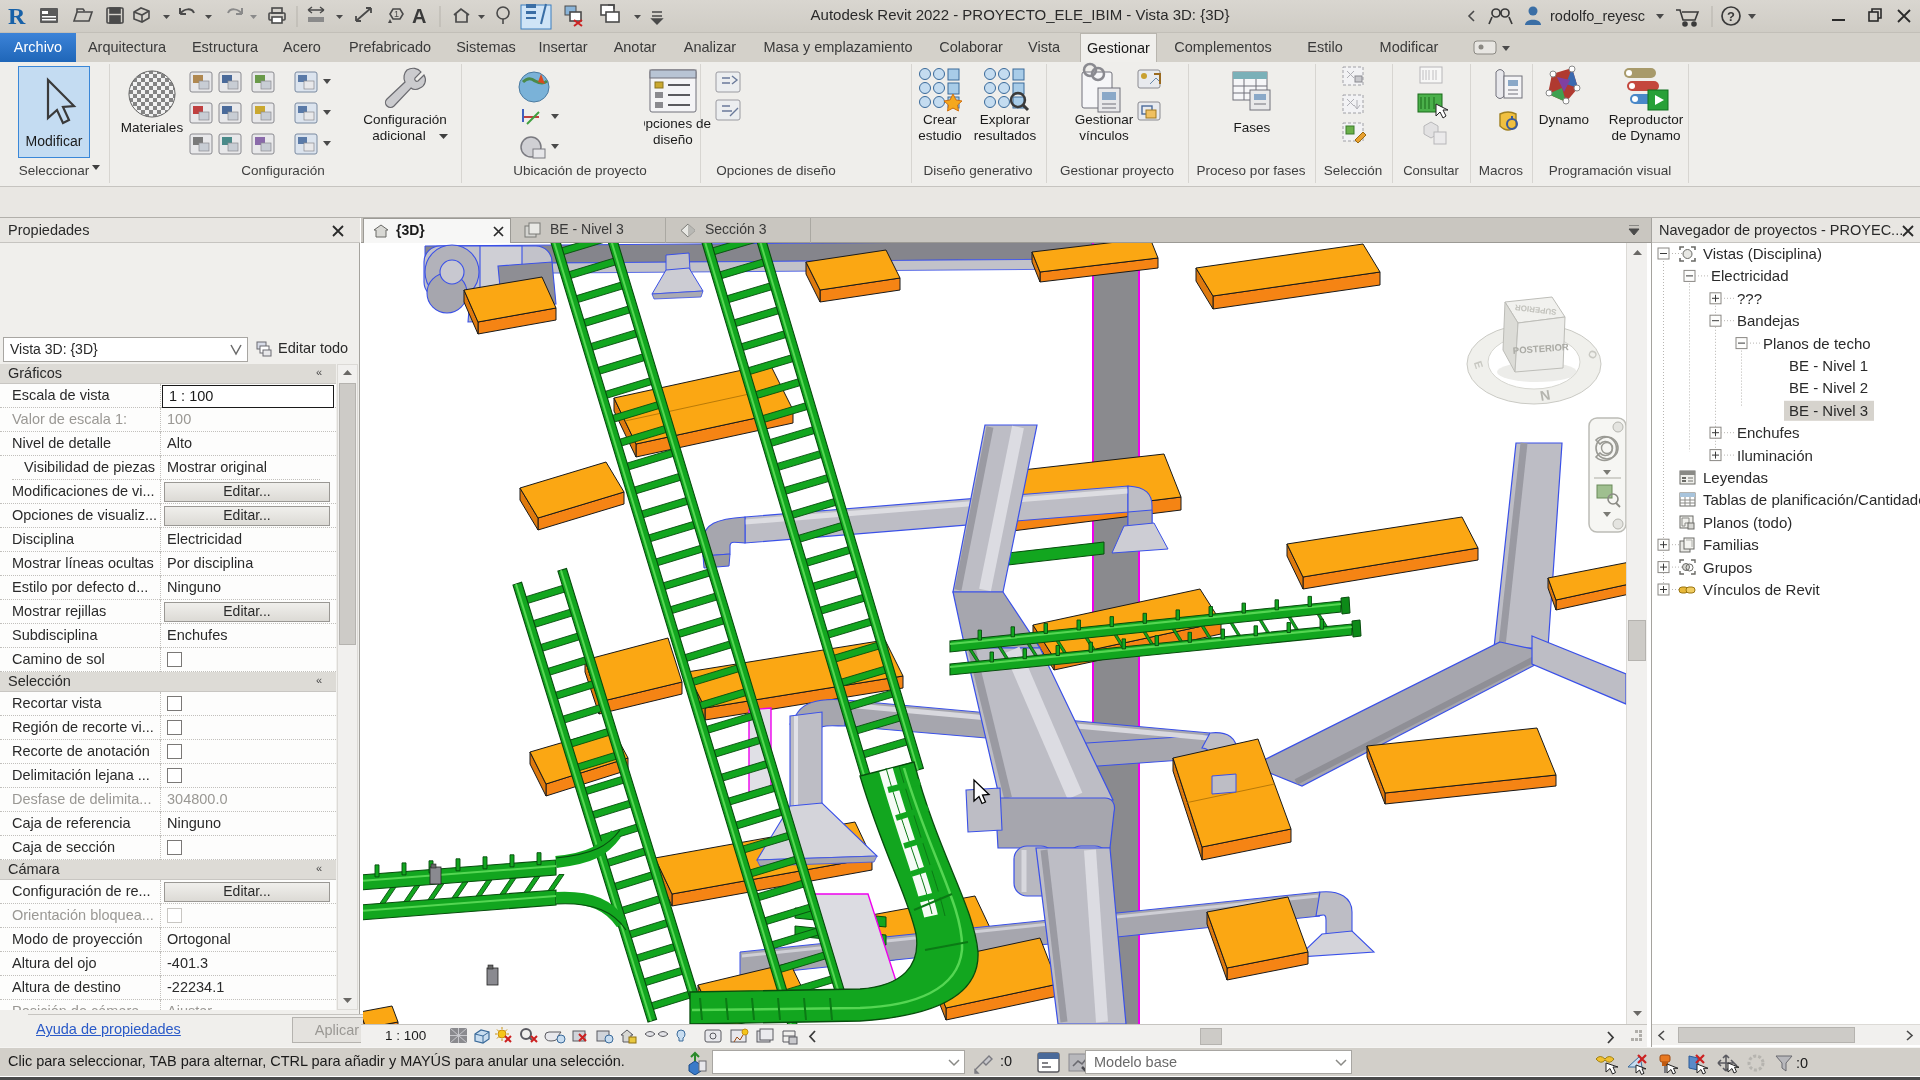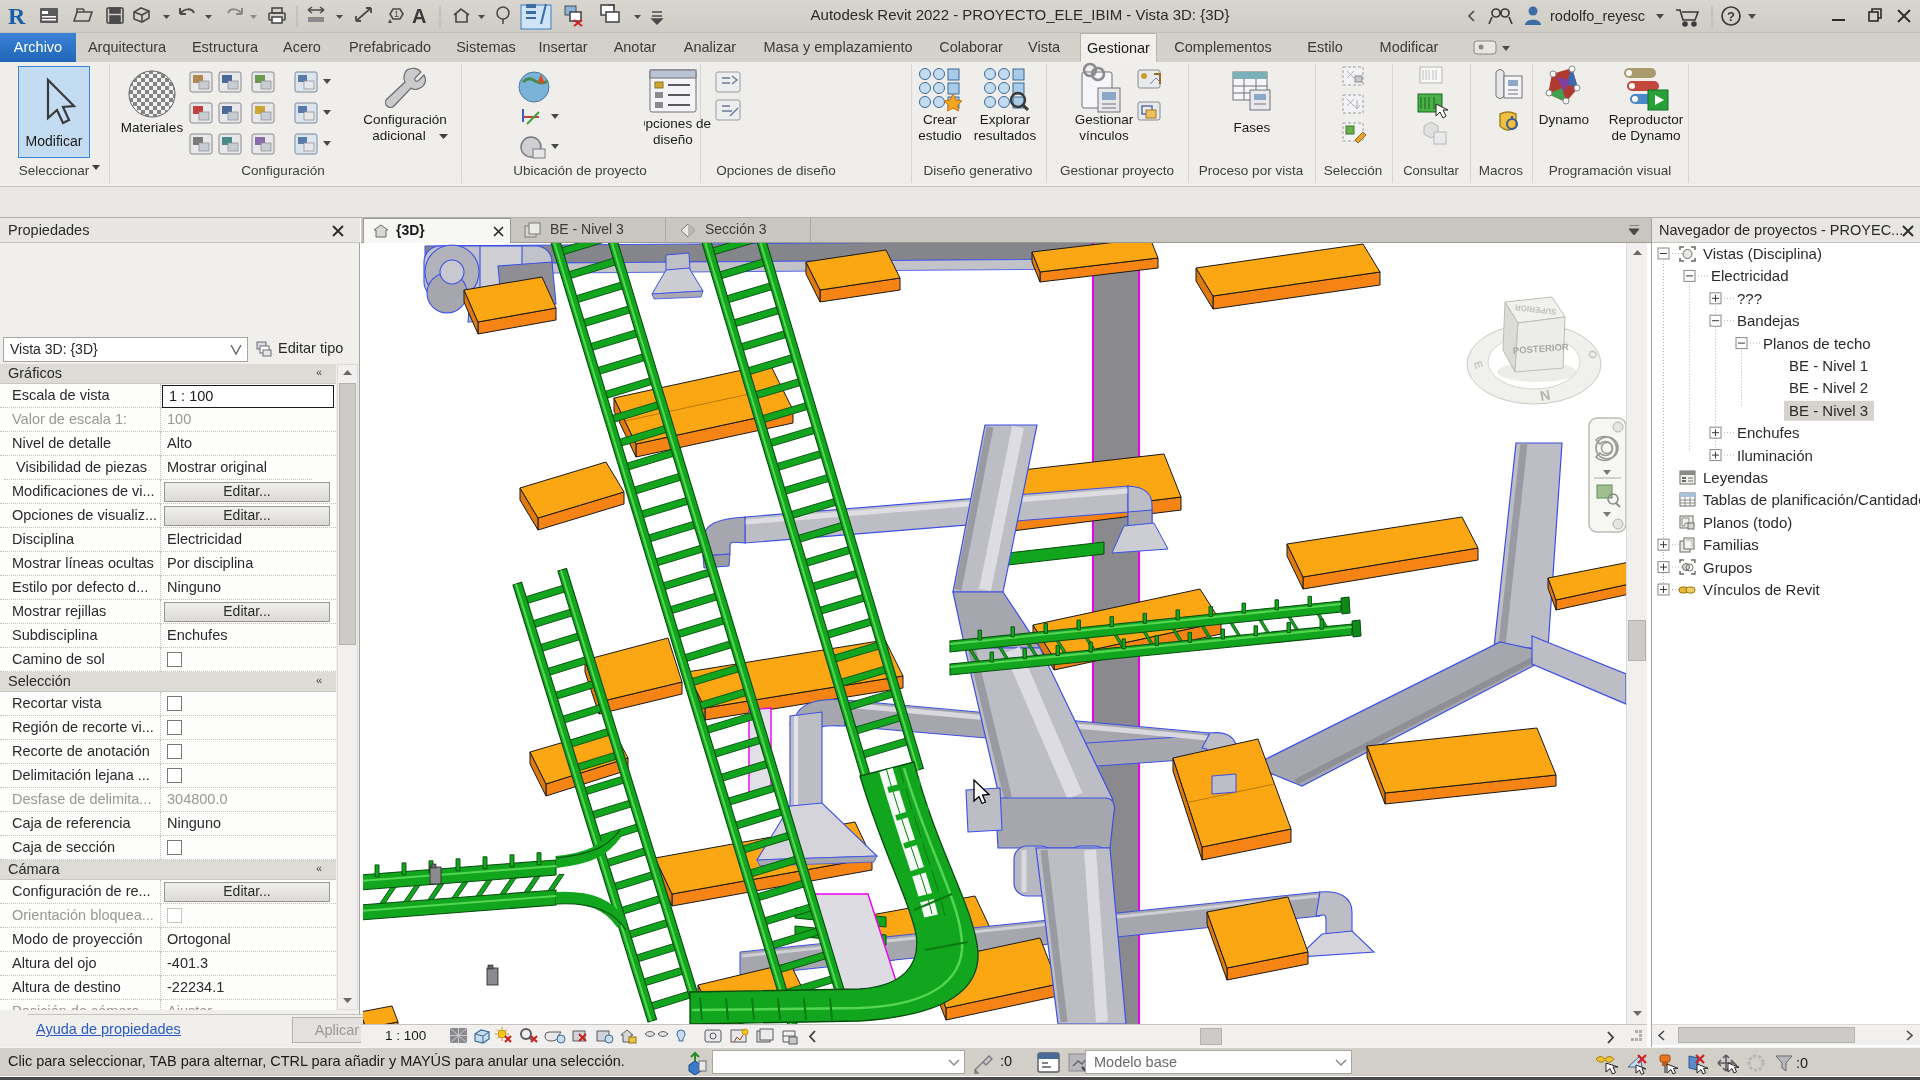--- a/index.html
+++ b/index.html
@@ -179,21 +179,21 @@
     <div class="abs" style="left:1392px;top:2px;width:1px;height:119px;background:#d7d5d1;"></div>
     <div class="abs" style="left:1470px;top:2px;width:1px;height:119px;background:#d7d5d1;"></div>
     <div class="abs" style="left:1532px;top:2px;width:1px;height:119px;background:#d7d5d1;"></div>
     <div class="abs" style="left:1688px;top:2px;width:1px;height:119px;background:#d7d5d1;"></div>
     <div class="abs" style="left:-56px;top:101px;width:220px;text-align:center;font-size:13.5px;color:#3f3f3f;">Seleccionar</div>
     <div class="abs" style="left:173px;top:101px;width:220px;text-align:center;font-size:13.5px;color:#3f3f3f;">Configuración</div>
     <div class="abs" style="left:470px;top:101px;width:220px;text-align:center;font-size:13.5px;color:#3f3f3f;">Ubicación de proyecto</div>
     <div class="abs" style="left:666px;top:101px;width:220px;text-align:center;font-size:13.5px;color:#3f3f3f;">Opciones de diseño</div>
     <div class="abs" style="left:868px;top:101px;width:220px;text-align:center;font-size:13.5px;color:#3f3f3f;">Diseño generativo</div>
     <div class="abs" style="left:1007px;top:101px;width:220px;text-align:center;font-size:13.5px;color:#3f3f3f;">Gestionar proyecto</div>
-    <div class="abs" style="left:1141px;top:101px;width:220px;text-align:center;font-size:13.5px;color:#3f3f3f;">Proceso por vista</div>
+    <div class="abs" style="left:1141px;top:101px;width:220px;text-align:center;font-size:13.5px;color:#3f3f3f;">Proceso por fases</div>
     <div class="abs" style="left:1243px;top:101px;width:220px;text-align:center;font-size:13.5px;color:#3f3f3f;">Selección</div>
     <div class="abs" style="left:1321px;top:101px;width:220px;text-align:center;font-size:13px;color:#3f3f3f;">Consultar</div>
     <div class="abs" style="left:1391px;top:101px;width:220px;text-align:center;font-size:13.5px;color:#3f3f3f;">Macros</div>
     <div class="abs" style="left:1500px;top:101px;width:220px;text-align:center;font-size:13.5px;color:#3f3f3f;">Programación visual</div>
     <div class="abs" style="left:92px;top:103px;width:0;height:0;border-left:4px solid transparent;border-right:4px solid transparent;border-top:5px solid #3f3f3f;"></div>
     <div class="abs" style="left:18px;top:4px;width:72px;height:92px;background:#c4dcf2;border:1px solid #3a87d8;"></div>
     <svg class="abs" style="left:18px;top:4px" width="72" height="92">
       <path d="M30,14 L30,52 L39,44 L45,57 L51,54 L45,41 L56,40 Z" fill="none" stroke="#3a3a3a" stroke-width="2.2"></path>
       <text x="36" y="80" font-size="14px" fill="#1a1a1a" text-anchor="middle">Modificar</text>
     </svg>
@@ -415,21 +415,21 @@
       <span style="position:absolute;left:6px;top:3px;font-size:14px;color:#2a2a2a;">Vista 3D: {3D}</span>
       <svg class="abs" style="right:3px;top:6px" width="14" height="12">
         <path d="M2,2 l9,5 -9,5" fill="none" stroke="#6a6a6a" stroke-width="1.5" transform="rotate(90 7 6)"></path>
       </svg>
     </div>
     <svg class="abs" style="left:256px;top:122px" width="18" height="18">
       <rect x="1" y="2" width="9" height="7" fill="#d8dce8" stroke="#6a6a70"></rect>
       <rect x="4" y="6" width="9" height="7" fill="#fff" stroke="#6a6a70"></rect>
       <rect x="7" y="10" width="8" height="6" fill="#e8e8ea" stroke="#6a6a70"></rect>
     </svg>
-    <span style="position:absolute;left:278px;top:122px;font-size:14.5px;color:#2a2a2a;">Editar tipo</span>
+    <span style="position:absolute;left:278px;top:122px;font-size:14.5px;color:#2a2a2a;">Editar todo</span>
   </div>
 <div class="abs" style="left:0;top:364px;width:336px;height:646px;overflow:hidden;background:#fdfdfc;">
     <div class="abs" style="left:0;top:0px;width:336px;height:20px;background:#dddbd6;border-bottom:1px solid #c8c6c2;">
       <span style="position:absolute;left:8px;top:1px;font-size:14.5px;color:#2a2a2a;">Gráficos</span>
       <span style="position:absolute;right:14px;top:2px;font-size:11px;color:#4a4a4a;">«</span>
     </div>
     <div class="abs" style="left:0;top:20px;width:336px;height:24px;border-bottom:1px dotted #c2c0bc;">
       <span style="position:absolute;left:12px;top:3px;font-size:14.5px;color:#2a2a2a;white-space:nowrap;">Escala de vista</span>
     </div>
     <div class="abs" style="left:160px;top:20px;width:1px;height:24px;border-left:1px dotted #c2c0bc;"></div>
@@ -439,21 +439,21 @@
     <div class="abs" style="left:0;top:44px;width:336px;height:24px;border-bottom:1px dotted #c2c0bc;">
       <span style="position:absolute;left:12px;top:3px;font-size:14.5px;color:#9a9894;white-space:nowrap;">Valor de escala    1:</span>
     </div>
     <div class="abs" style="left:160px;top:44px;width:1px;height:24px;border-left:1px dotted #c2c0bc;"></div>
     <div class="abs" style="left:167px;top:47px;font-size:14.5px;color:#9a9894;white-space:nowrap;">100</div>
     <div class="abs" style="left:0;top:68px;width:336px;height:24px;border-bottom:1px dotted #c2c0bc;">
       <span style="position:absolute;left:12px;top:3px;font-size:14.5px;color:#2a2a2a;white-space:nowrap;">Nivel de detalle</span>
     </div>
     <div class="abs" style="left:160px;top:68px;width:1px;height:24px;border-left:1px dotted #c2c0bc;"></div>
     <div class="abs" style="left:167px;top:71px;font-size:14.5px;color:#2a2a2a;white-space:nowrap;">Alto</div>
-    <div class="abs" style="left:4px;top:92px;width:308px;height:24px;border-bottom:1px dotted #c2c0bc;">
+    <div class="abs" style="left:12px;top:92px;width:308px;height:24px;border-bottom:1px dotted #c2c0bc;">
       <span style="position:absolute;left:12px;top:3px;font-size:14.5px;color:#2a2a2a;white-space:nowrap;">Visibilidad de piezas</span>
     </div>
     <div class="abs" style="left:160px;top:92px;width:1px;height:24px;border-left:1px dotted #c2c0bc;"></div>
     <div class="abs" style="left:167px;top:95px;font-size:14.5px;color:#2a2a2a;white-space:nowrap;">Mostrar original</div>
     <div class="abs" style="left:0;top:116px;width:336px;height:24px;border-bottom:1px dotted #c2c0bc;">
       <span style="position:absolute;left:12px;top:3px;font-size:14.5px;color:#2a2a2a;white-space:nowrap;">Modificaciones de vi...</span>
     </div>
     <div class="abs" style="left:160px;top:116px;width:1px;height:24px;border-left:1px dotted #c2c0bc;"></div>
     <div class="abs" style="left:164px;top:118px;width:166px;height:20px;background:linear-gradient(#f0efec,#dcdad5);border:1px solid #9a9894;text-align:center;font-size:14px;color:#2a2a2a;">Editar...</div>
     <div class="abs" style="left:0;top:140px;width:336px;height:24px;border-bottom:1px dotted #c2c0bc;">

